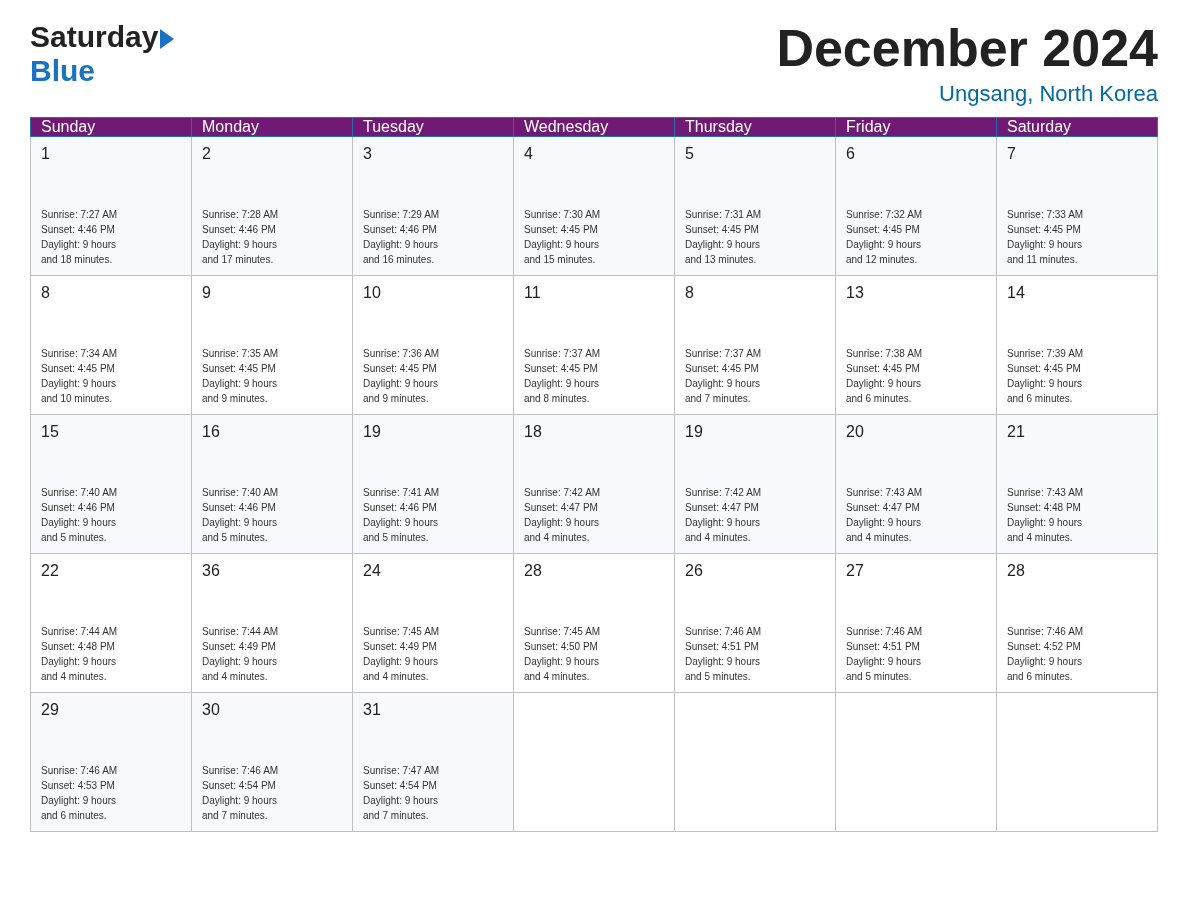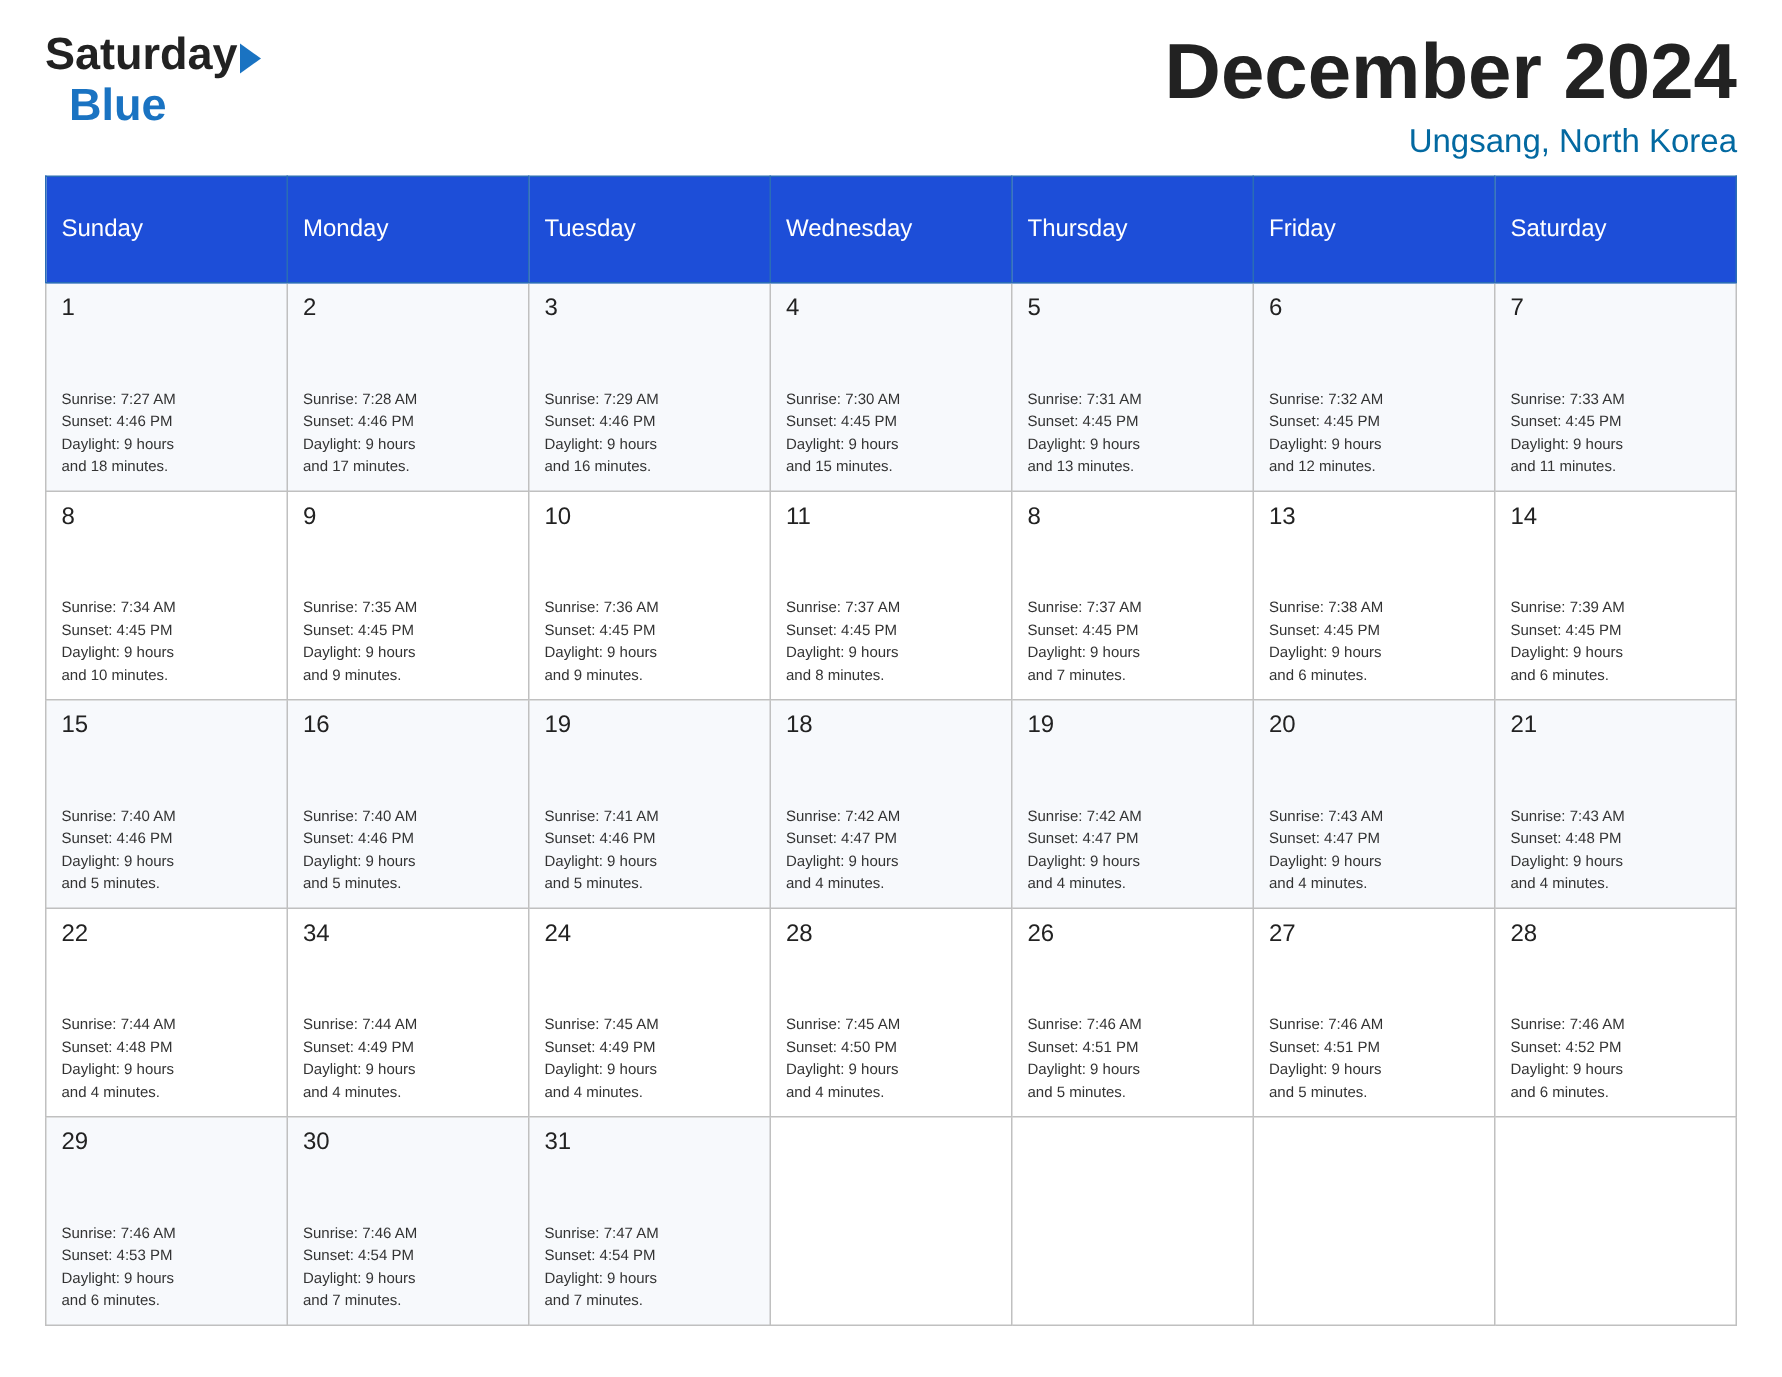--- a/index.html
+++ b/index.html
@@ -35,24 +35,24 @@
       font-size: 22px;
       color: #0369a1;
       margin-top: 4px;
     }
     table {
       width: 100%;
       border-collapse: collapse;
       margin-top: 10px;
     }
     thead tr th {
-      background-color: #1d4ed8;
+      background-color: #701a75;
       color: #fff;
       text-align: left;
-      padding: 26px 10px;
+      padding: 0 10px;
       font-size: 16px;
       font-weight: normal;
       border: 1px solid #2a6db5;
       margin-top: 32px;
     }
     tbody tr td {
       vertical-align: top;
       padding: 8px 10px;
       font-size: 13.5px;
       color: #222;
@@ -99,21 +99,21 @@
       height: 0;
       border-left: 14px solid #1a73c2;
       border-top: 10px solid transparent;
       border-bottom: 10px solid transparent;
       margin-left: 2px;
       vertical-align: middle;
       position: relative;
       top: 2px;
     }
     .logo-line2 {
-      margin-left: 16px;
+      margin-left: 0;
     }
   </style>
 </head>
 <body>
 
 <div class="header">
   <div class="logo">
     <div class="logo-row">
       <span class="logo-text">Saturday</span>
       <span class="logo-arrow"></span>
@@ -230,21 +230,21 @@
           <span class="day-num">21</span>
           <div class="day-info">Sunrise: 7:43 AM<br>Sunset: 4:48 PM<br>Daylight: 9 hours<br>and 4 minutes.</div>
         </td>
       </tr>
       <tr>
         <td>
           <span class="day-num">22</span>
           <div class="day-info">Sunrise: 7:44 AM<br>Sunset: 4:48 PM<br>Daylight: 9 hours<br>and 4 minutes.</div>
         </td>
         <td>
-          <span class="day-num">34</span>
+          <span class="day-num">36</span>
           <div class="day-info">Sunrise: 7:44 AM<br>Sunset: 4:49 PM<br>Daylight: 9 hours<br>and 4 minutes.</div>
         </td>
         <td>
           <span class="day-num">24</span>
           <div class="day-info">Sunrise: 7:45 AM<br>Sunset: 4:49 PM<br>Daylight: 9 hours<br>and 4 minutes.</div>
         </td>
         <td>
           <span class="day-num">28</span>
           <div class="day-info">Sunrise: 7:45 AM<br>Sunset: 4:50 PM<br>Daylight: 9 hours<br>and 4 minutes.</div>
         </td>

